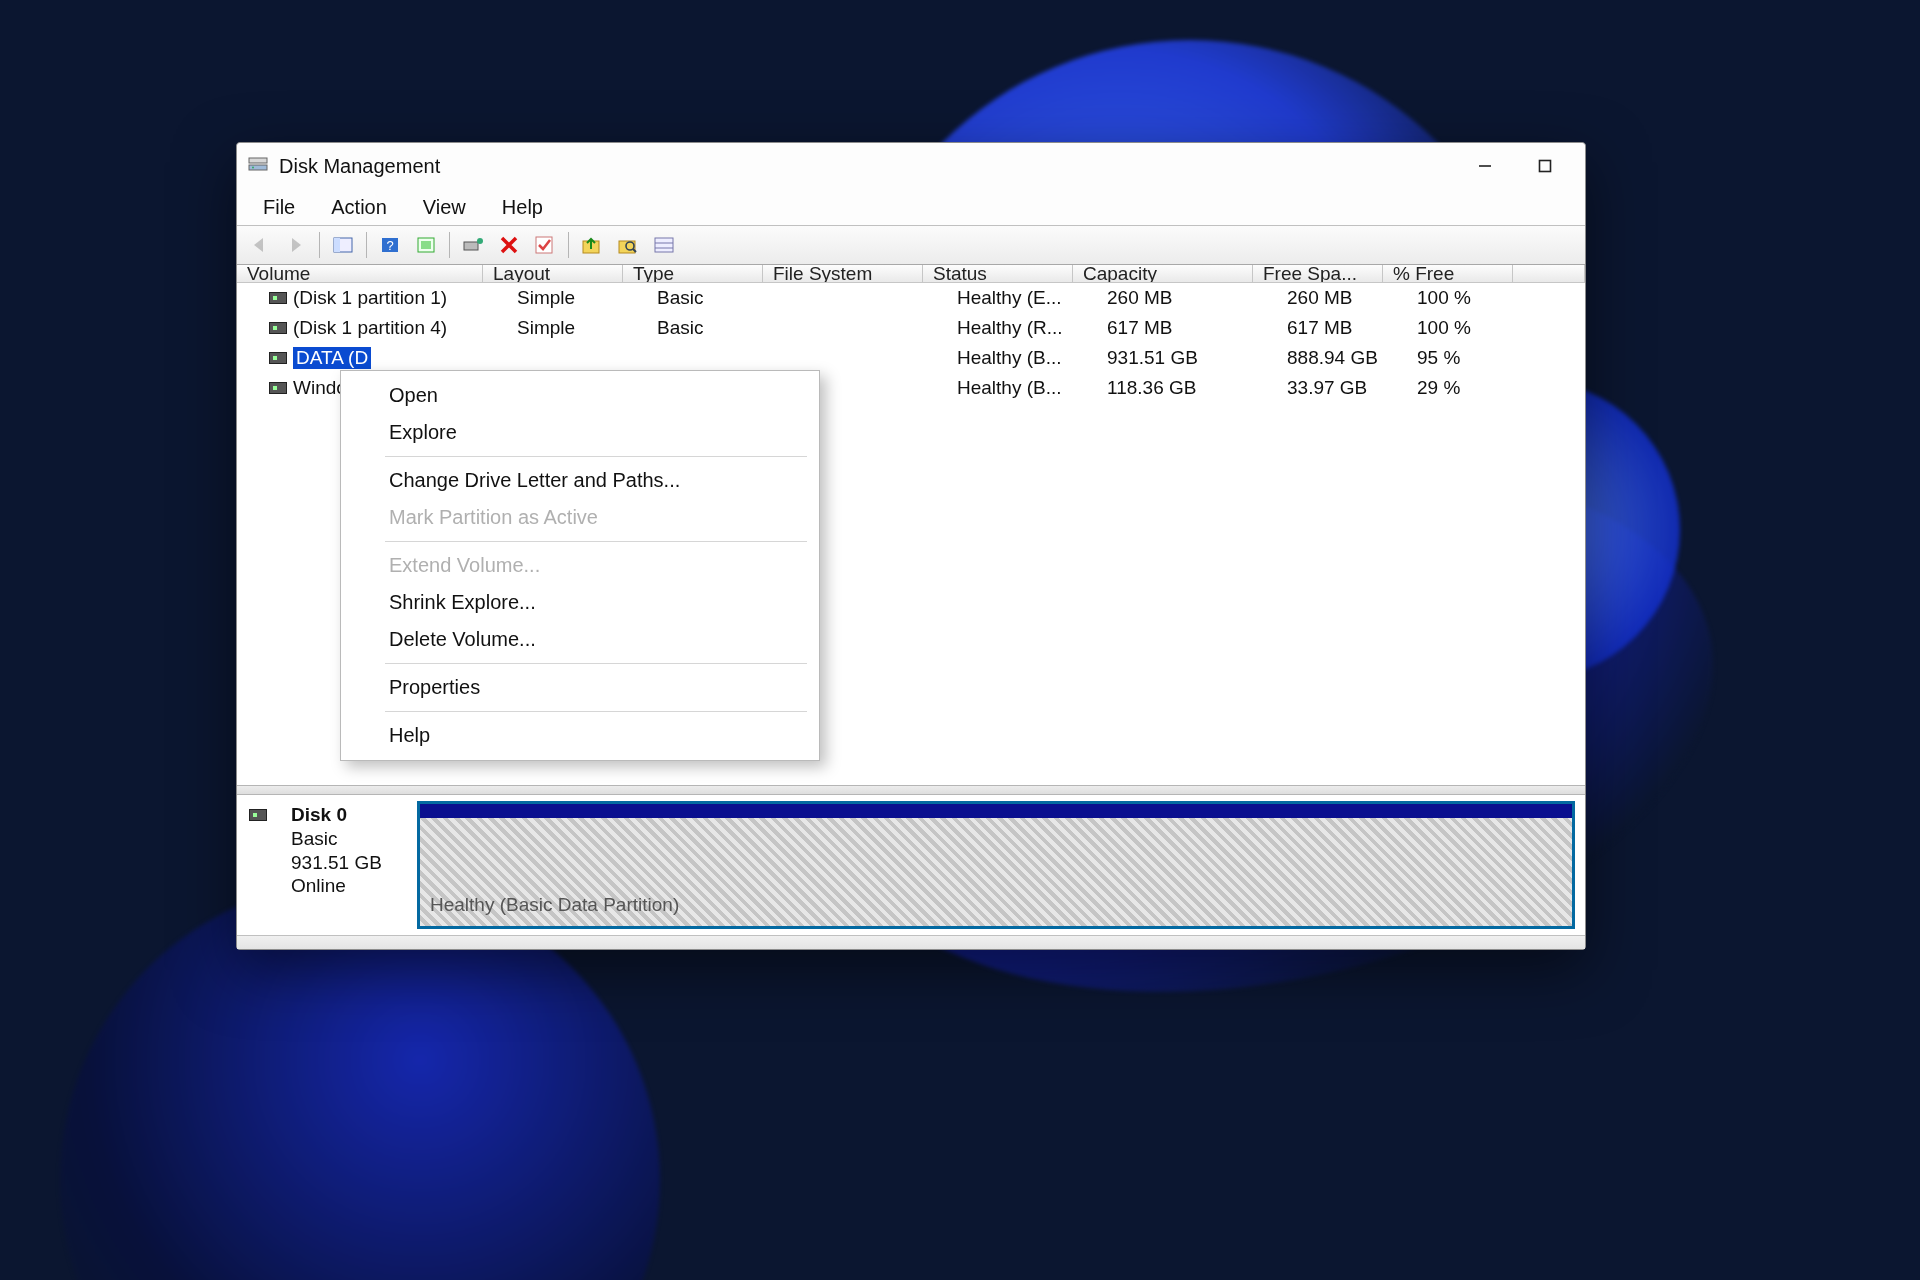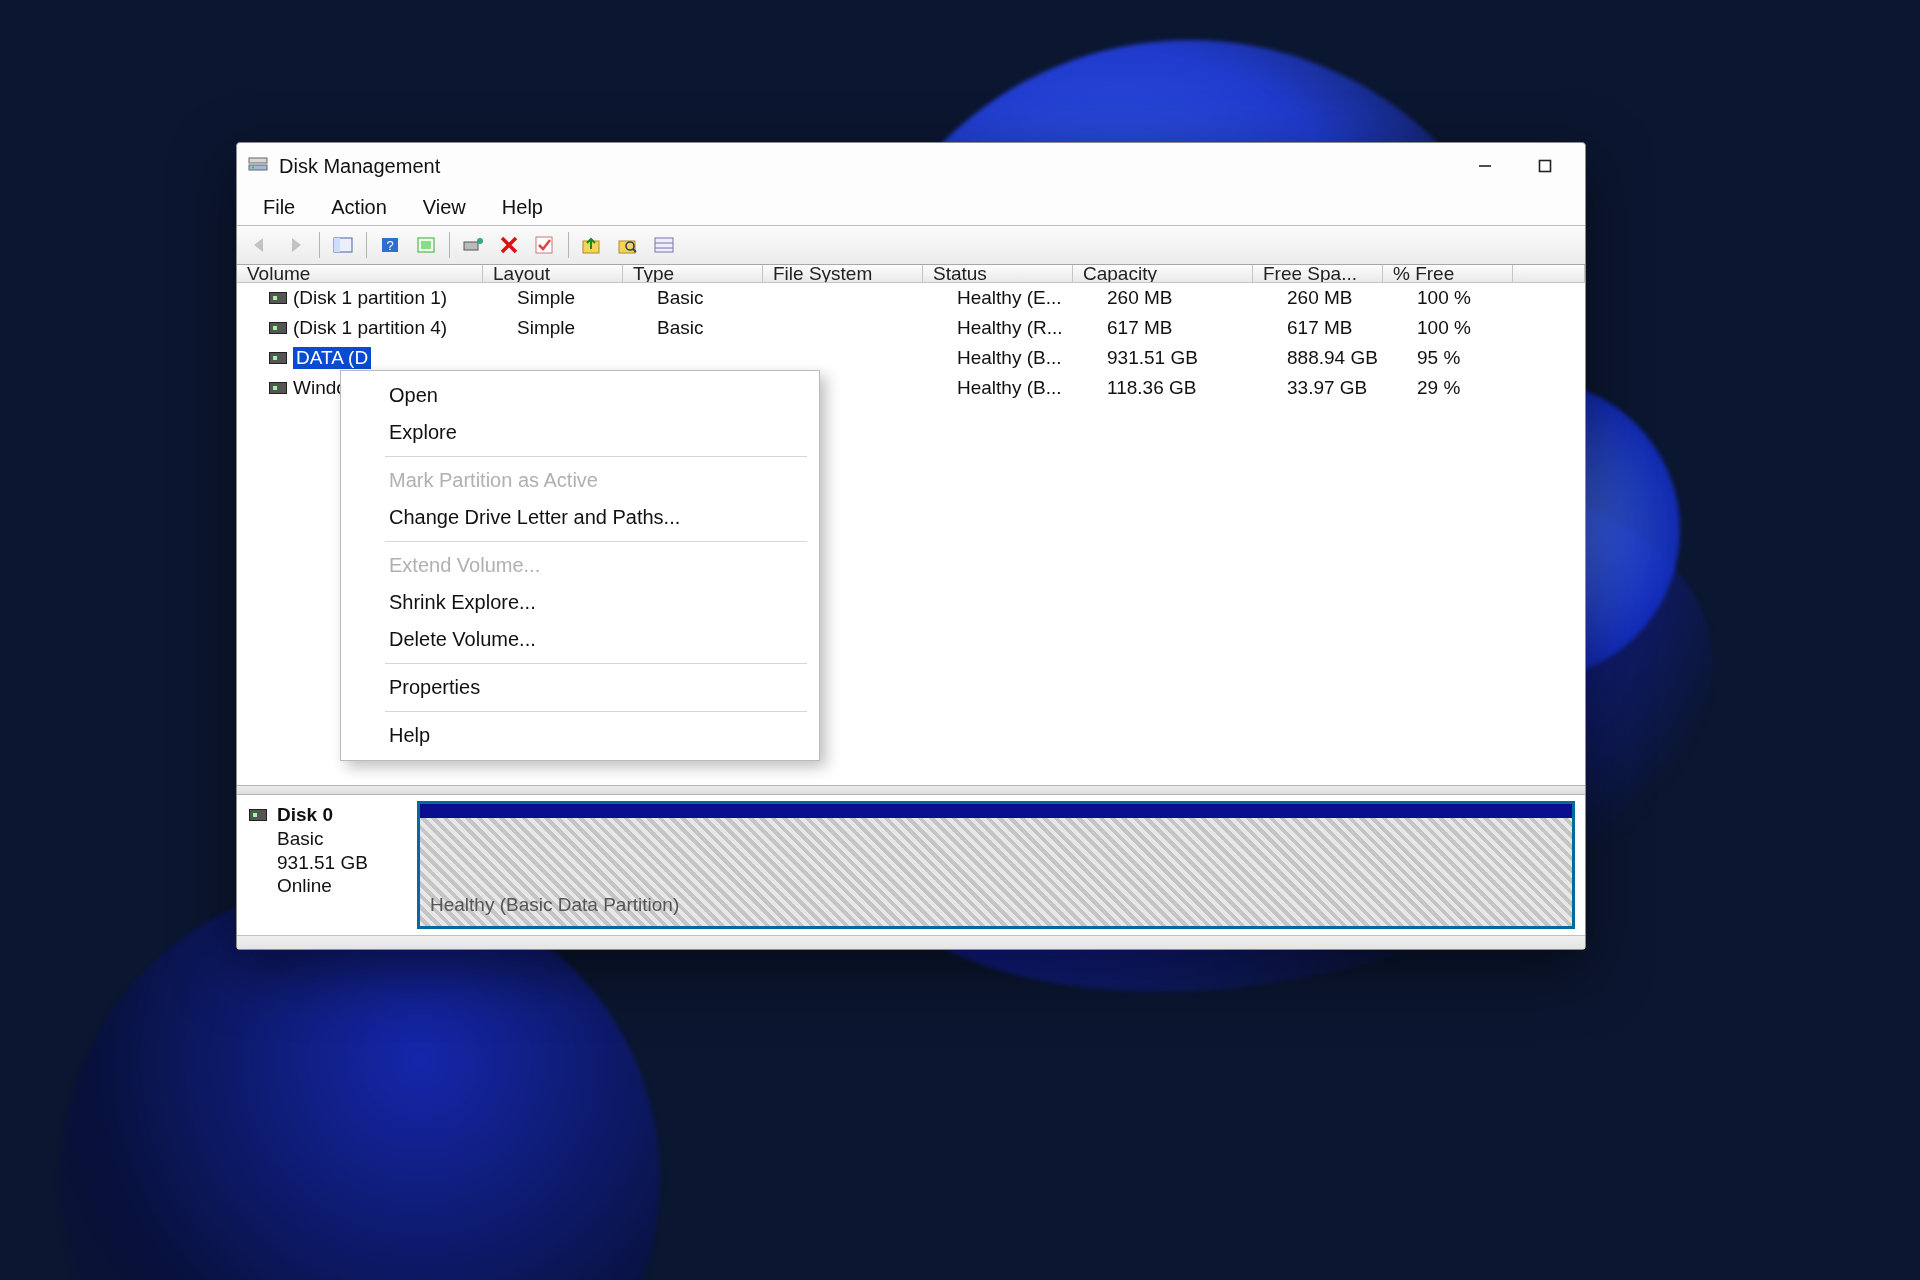--- a/index.html
+++ b/index.html
@@ -97,21 +97,21 @@
 
   .divider-h {
     height: 10px;
     background: linear-gradient(#ececec,#dedede);
     border-top:1px solid #b5b5b5;
     border-bottom:1px solid #b5b5b5;
   }
 
   
   .diskpane { display:flex; background:#fff; height: 140px;}
-  .diskinfo { width:180px; padding:8px 12px; font-size:19px; color:#111; display:flex; gap:10px;}
+  .diskinfo { width:180px; padding:8px 12px; font-size:19px; color:#111; display:flex; gap:24px;}
   .diskinfo .drive-icon{margin-top:6px;}
   .diskinfo .lines { line-height:1.25;}
   .diskinfo .lines b{font-weight:700;}
   .partwrap { flex:1; padding:6px 10px 6px 0;}
   .partition {
     border:3px solid #0369a1; height: 100%;
     display:flex; flex-direction:column;
   }
   .partition .top-stripe { height:14px; background:#0a0f8f;}
   .partition .hatch {
@@ -355,22 +355,22 @@
   </div>
 
   <div class="bottom-bar"></div>
 </div>
 
 <div class="ctxmenu">
   <div class="ctx-pad"></div>
   <div class="ctx-item">Open</div>
   <div class="ctx-item">Explore</div>
   <div class="ctx-sep"></div>
+  <div class="ctx-item">Change Drive Letter and Paths...</div>
   <div class="ctx-item disabled">Mark Partition as Active</div>
-  <div class="ctx-item">Change Drive Letter and Paths...</div>
   <div class="ctx-sep"></div>
   <div class="ctx-item disabled">Extend Volume...</div>
   <div class="ctx-item">Shrink Explore...</div>
   <div class="ctx-item">Delete Volume...</div>
   <div class="ctx-sep"></div>
   <div class="ctx-item">Properties</div>
   <div class="ctx-sep"></div>
   <div class="ctx-item">Help</div>
 </div>
 

